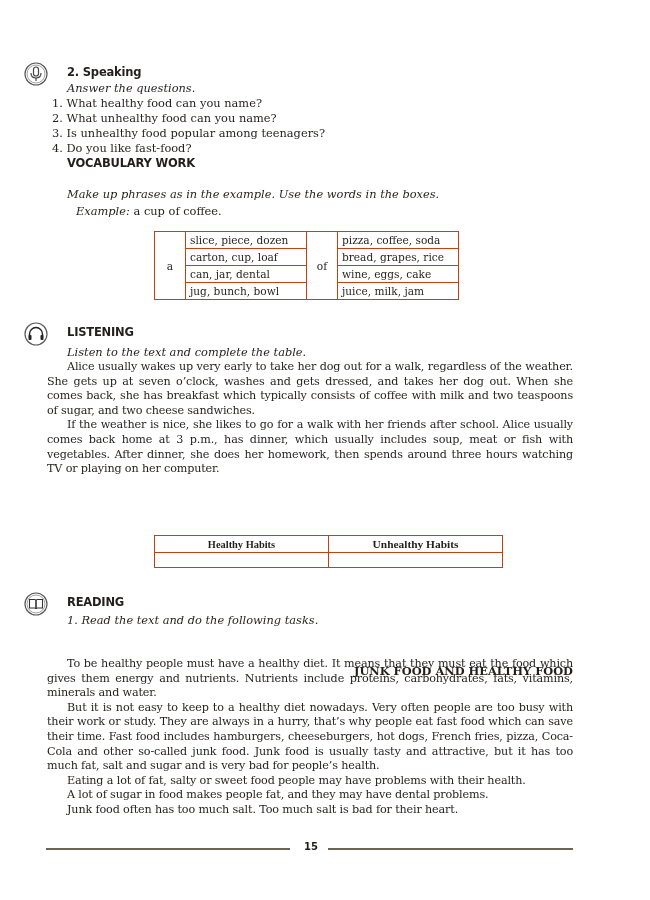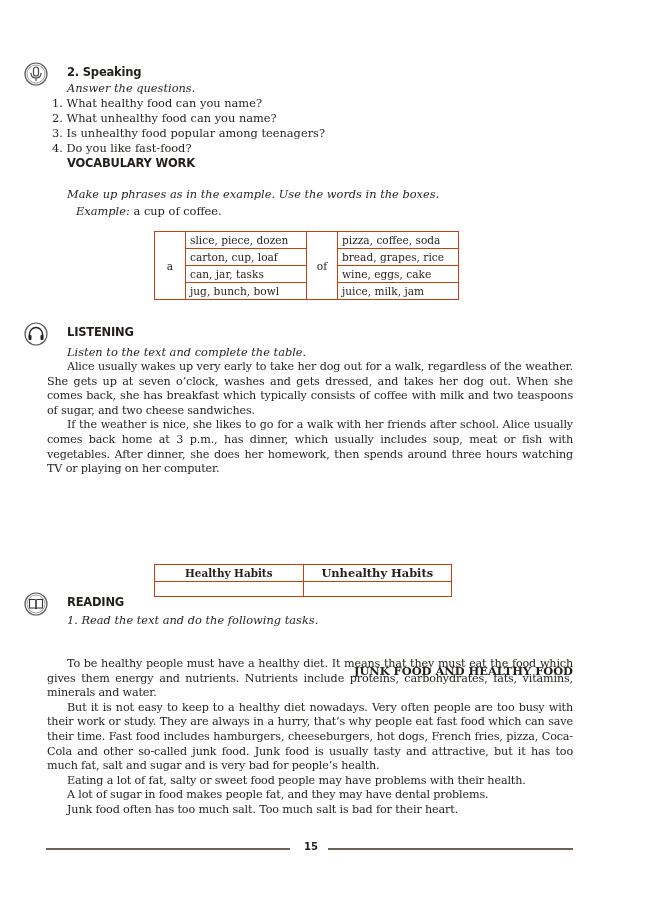--- a/index.html
+++ b/index.html
@@ -58,21 +58,21 @@
     <td class="mid" rowspan="4" style="width:22px;">a</td>
     <td style="width:112px;">slice, piece, dozen</td>
     <td class="mid" rowspan="4" style="width:22px;">of</td>
     <td style="width:112px;">pizza, coffee, soda</td>
   </tr>
   <tr>
     <td>carton, cup, loaf</td>
     <td>bread, grapes, rice</td>
   </tr>
   <tr>
-    <td>can, jar, tasks</td>
+    <td>can, jar, dental</td>
     <td>wine, eggs, cake</td>
   </tr>
   <tr>
     <td>jug, bunch, bowl</td>
     <td>juice, milk, jam</td>
   </tr>
 </tbody>
   </table>
 
 <div class="icon" style="top:322px;">
@@ -84,21 +84,21 @@
     </svg>
 </div>
 <div class="heading" style="top:325px;">LISTENING</div>
 <div class="instr" style="top:345px;">Listen to the text and complete the table.</div>
 
 <div class="para" style="top:360px;">
   <p>Alice usually wakes up very early to take her dog out for a walk, regardless of the weather. She gets up at seven o’clock, washes and gets dressed, and takes her dog out. When she comes back, she has breakfast which typically consists of coffee with milk and two teaspoons of sugar, and two cheese sandwiches.</p>
   <p>If the weather is nice, she likes to go for a walk with her friends after school. Alice usually comes back home at 3 p.m., has dinner, which usually includes soup, meat or fish with vegetables. After dinner, she does her homework, then spends around three hours watching TV or playing on her computer.</p>
 </div>
 
-<table class="habits" style="top:564px; left:154px; width:298px;">
+<table class="habits" style="top:535px; left:154px; width:349px;font-family:Liberation Serif, serif;">
   <tbody>
       <tr>
     <th style="width:50%; font-size:10.4px;">Healthy Habits</th>
     <th style="width:50%; font-size:11.4px;">Unhealthy Habits</th>
   </tr>
   <tr>
     <td></td>
     <td></td>
   </tr>
 </tbody>

